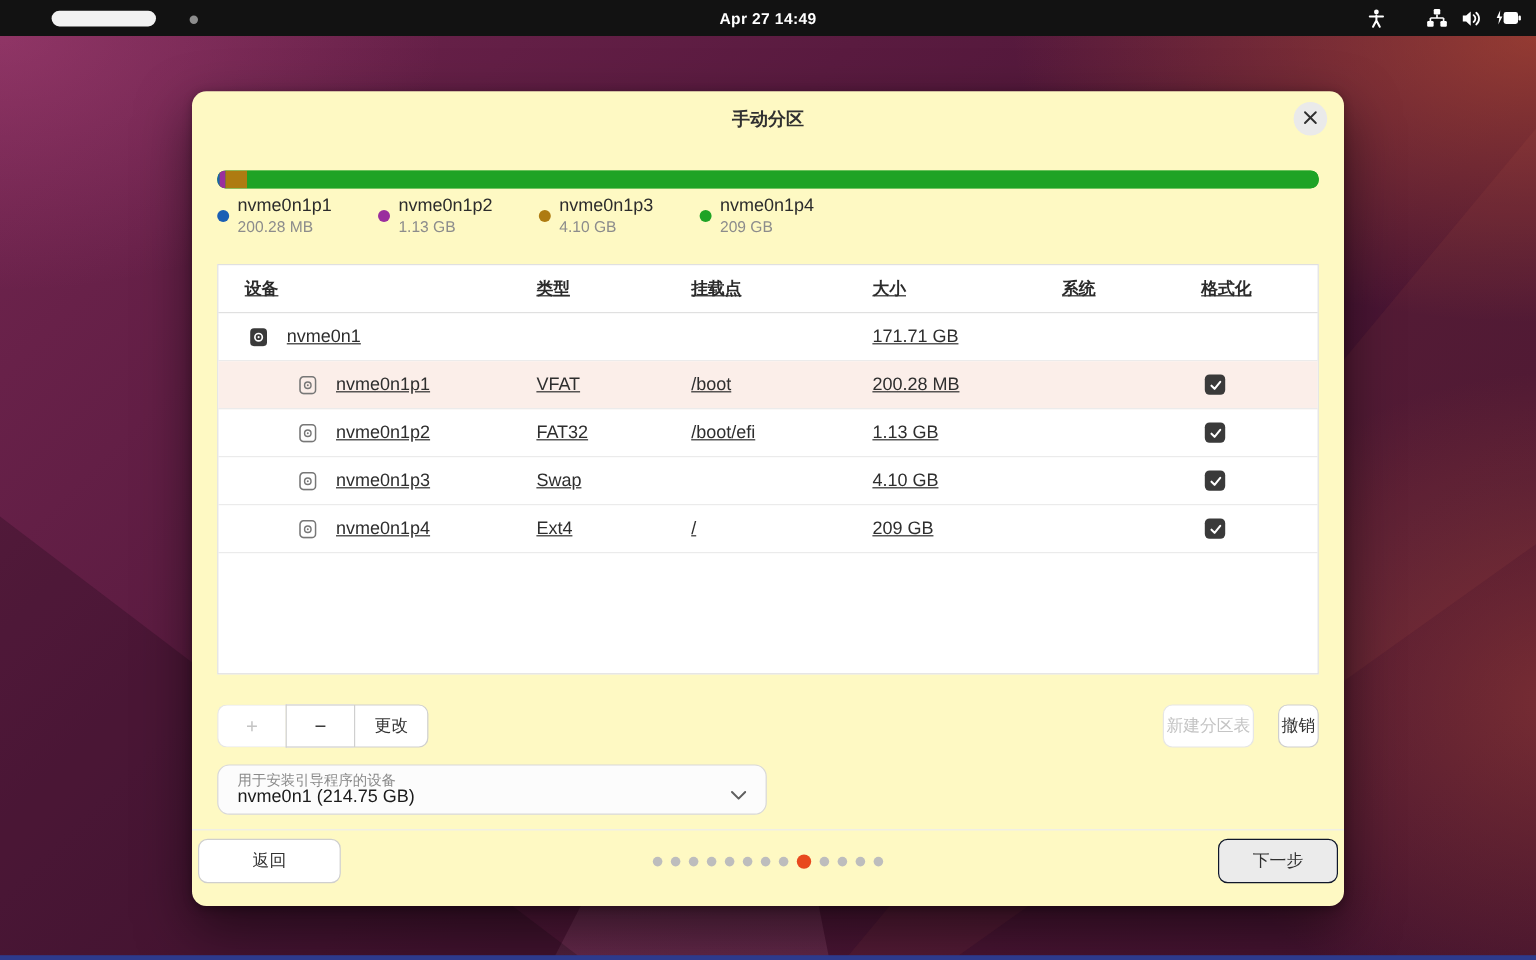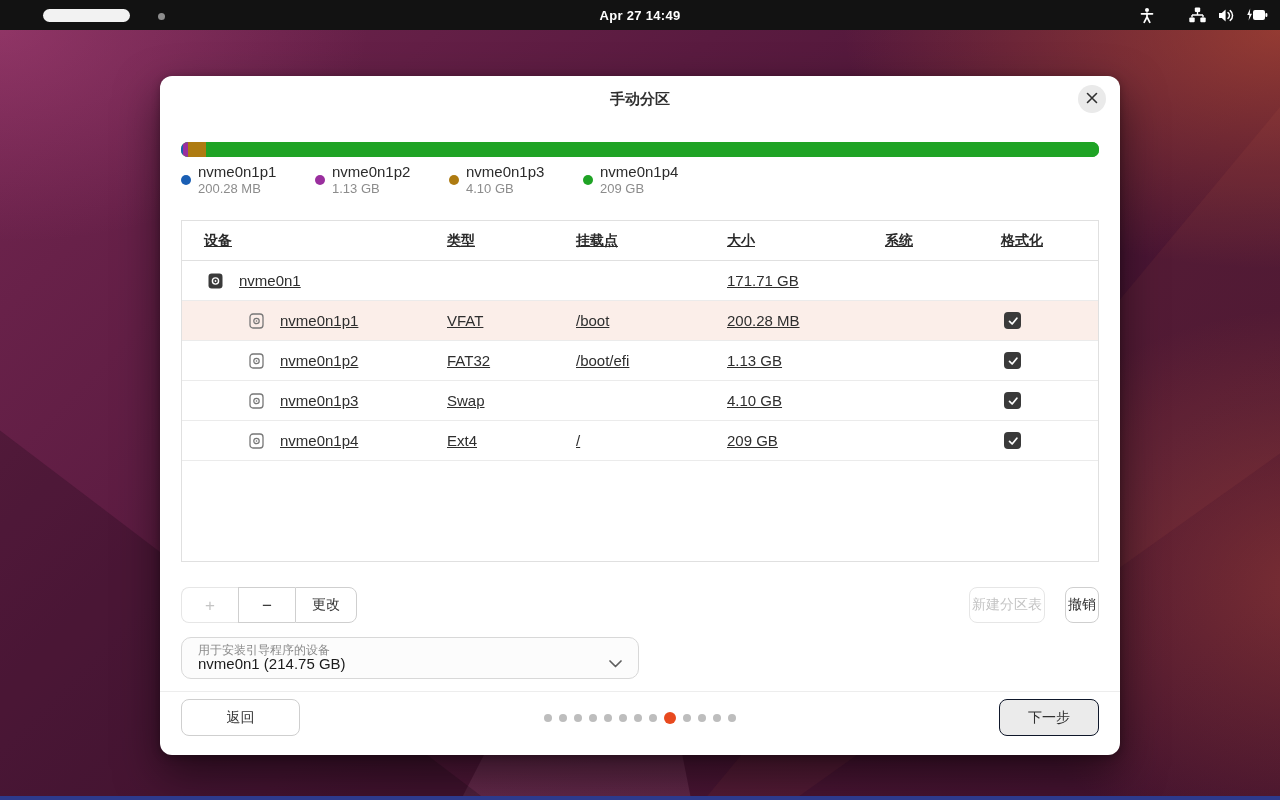--- a/index.html
+++ b/index.html
@@ -35,21 +35,21 @@
     background:linear-gradient(to top, rgba(255,170,210,.12), rgba(255,170,210,0) 70%); }
   .facet-2 { clip-path:polygon(0 52%, 38% 100%, 0 100%);
     background:rgba(15,4,12,.22); }
   .facet-3 { clip-path:polygon(100% 10%, 100% 55%, 62% 100%, 55% 100%);
     background:rgba(255,140,90,.06); }
   .bottom-strip { position:absolute; left:0; bottom:0; width:1280px; height:4px;
     background:#2d3a8c; z-index:40; }
 
   
   .dialog { position:absolute; left:160px; top:76px; width:960px; height:679px;
-    background:#ffffff; border-radius:12px; z-index:20;
+    background:#fef9c3; border-radius:12px; z-index:20;
     box-shadow:0 18px 44px rgba(0,0,0,.5), 0 2px 8px rgba(0,0,0,.3); }
   .dlg-header { position:relative; height:46px; display:flex; align-items:center;
     justify-content:center; }
   .dlg-title { font-size:15px; font-weight:700; color:#303030; }
   .close-btn { position:absolute; right:14px; top:9px; width:28px; height:28px;
     border-radius:50%; background:#eaeaea; border:none; display:flex;
     align-items:center; justify-content:center; cursor:pointer; }
 
   
   .bar { position:absolute; left:21px; top:66px; width:918px; height:15px;
@@ -99,21 +99,21 @@
   
   .combo { position:absolute; left:21px; top:561px; width:458px; height:42px;
     background:#fcfcfc; border:1px solid #d8d8d8; border-radius:10px;
     cursor:pointer; }
   .combo-label { position:absolute; left:16px; top:4px; font-size:12px; color:#8a8a8a; }
   .combo-value { position:absolute; left:16px; top:17px; font-size:15px; color:#1b1b1b; }
   .combo-chevron { position:absolute; right:16px; top:16px; }
 
   
   .dlg-footer { position:absolute; left:0; right:0; bottom:0; height:64px;
-    border-top:1px solid #ededed; padding:7px 21px 0; display:flex;
+    border-top:1px solid #ededed; padding:7px 5px 0; display:flex;
     align-items:flex-start; }
   .btn-back { width:119px; height:37px; }
   .btn-next { width:100px; height:37px; background:#ebebeb; border:1px solid #0f172a;
     color:#2f2f2f; margin-left:auto; }
   .dots { position:absolute; left:0; right:0; top:18px; display:flex;
     justify-content:center; align-items:center; height:16px; }
   .dot { width:8px; height:8px; border-radius:50%; background:#bdbdbd;
     margin:0 3.5px; cursor:pointer; }
   .dot.active { width:12px; height:12px; background:var(--accent,#e8491e); }
 </style>

